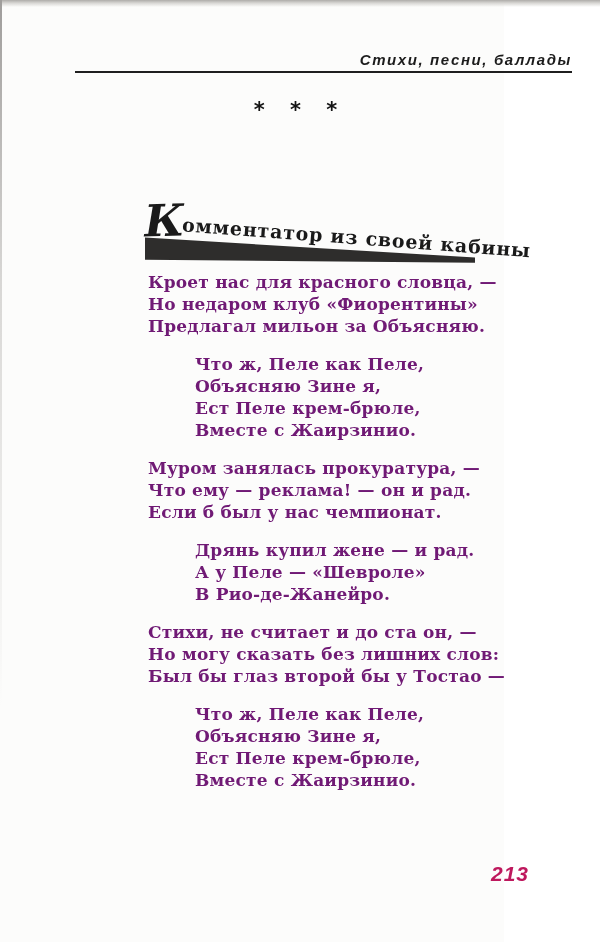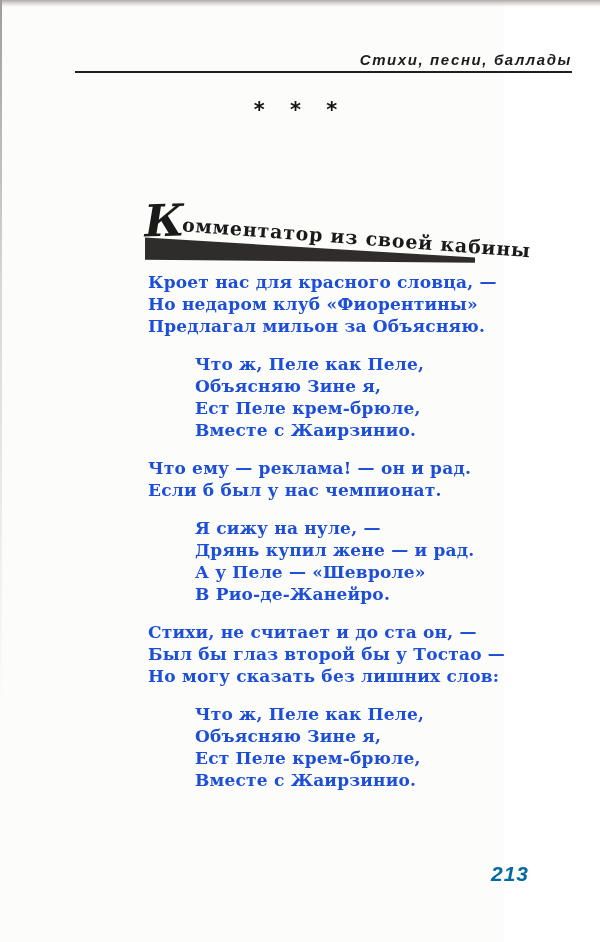--- a/index.html
+++ b/index.html
@@ -96,36 +96,36 @@
   }
   
   .poem {
     position: absolute; left: 148px; top: 271px;
     width: 420px;
     font-family: "DejaVu Serif", serif;
     font-weight: bold;
     font-size: 17px;
     line-height: 22px;
     letter-spacing: 0.2px;
-    color: #1d4ed8;
+    color: #701a75;
   }
   .stanza { margin-bottom: 16px; }
   .stanza.indented { padding-left: 47px; }
   .poem-line { white-space: nowrap; }
   
   .page-number {
     position: absolute; left: 470px; top: 862px;
     width: 80px;
     text-align: center;
     font-family: "Liberation Sans", "DejaVu Sans", sans-serif;
     font-weight: bold;
     font-style: italic;
     font-size: 21px;
     letter-spacing: 1px;
-    color: #0369a1;
+    color: #be185d;
   }
 </style>
 </head>
 <body>
 
 <div class="page">
   <div class="top-edge"></div>
   <div class="left-edge"></div>
 
   <div class="running-head">
@@ -148,33 +148,33 @@
       <div class="poem-line">Но недаром клуб «Фиорентины»</div>
       <div class="poem-line">Предлагал мильон за Объясняю.</div>
     </div>
     <div class="stanza indented">
       <div class="poem-line">Что ж, Пеле как Пеле,</div>
       <div class="poem-line">Объясняю Зине я,</div>
       <div class="poem-line">Ест Пеле крем-брюле,</div>
       <div class="poem-line">Вместе с Жаирзинио.</div>
     </div>
     <div class="stanza">
+      <div class="poem-line">Муром занялась прокуратура, —</div>
       <div class="poem-line">Что ему — реклама! — он и рад.</div>
       <div class="poem-line">Если б был у нас чемпионат.</div>
     </div>
     <div class="stanza indented">
-      <div class="poem-line">Я сижу на нуле, —</div>
       <div class="poem-line">Дрянь купил жене — и рад.</div>
       <div class="poem-line">А у Пеле — «Шевроле»</div>
       <div class="poem-line">В Рио-де-Жанейро.</div>
     </div>
     <div class="stanza">
       <div class="poem-line">Стихи, не считает и до ста он, —</div>
+      <div class="poem-line">Но могу сказать без лишних слов:</div>
       <div class="poem-line">Был бы глаз второй бы у Тостао —</div>
-      <div class="poem-line">Но могу сказать без лишних слов:</div>
     </div>
     <div class="stanza indented">
       <div class="poem-line">Что ж, Пеле как Пеле,</div>
       <div class="poem-line">Объясняю Зине я,</div>
       <div class="poem-line">Ест Пеле крем-брюле,</div>
       <div class="poem-line">Вместе с Жаирзинио.</div>
     </div>
   </div>
 
   <div class="page-number">213</div>

